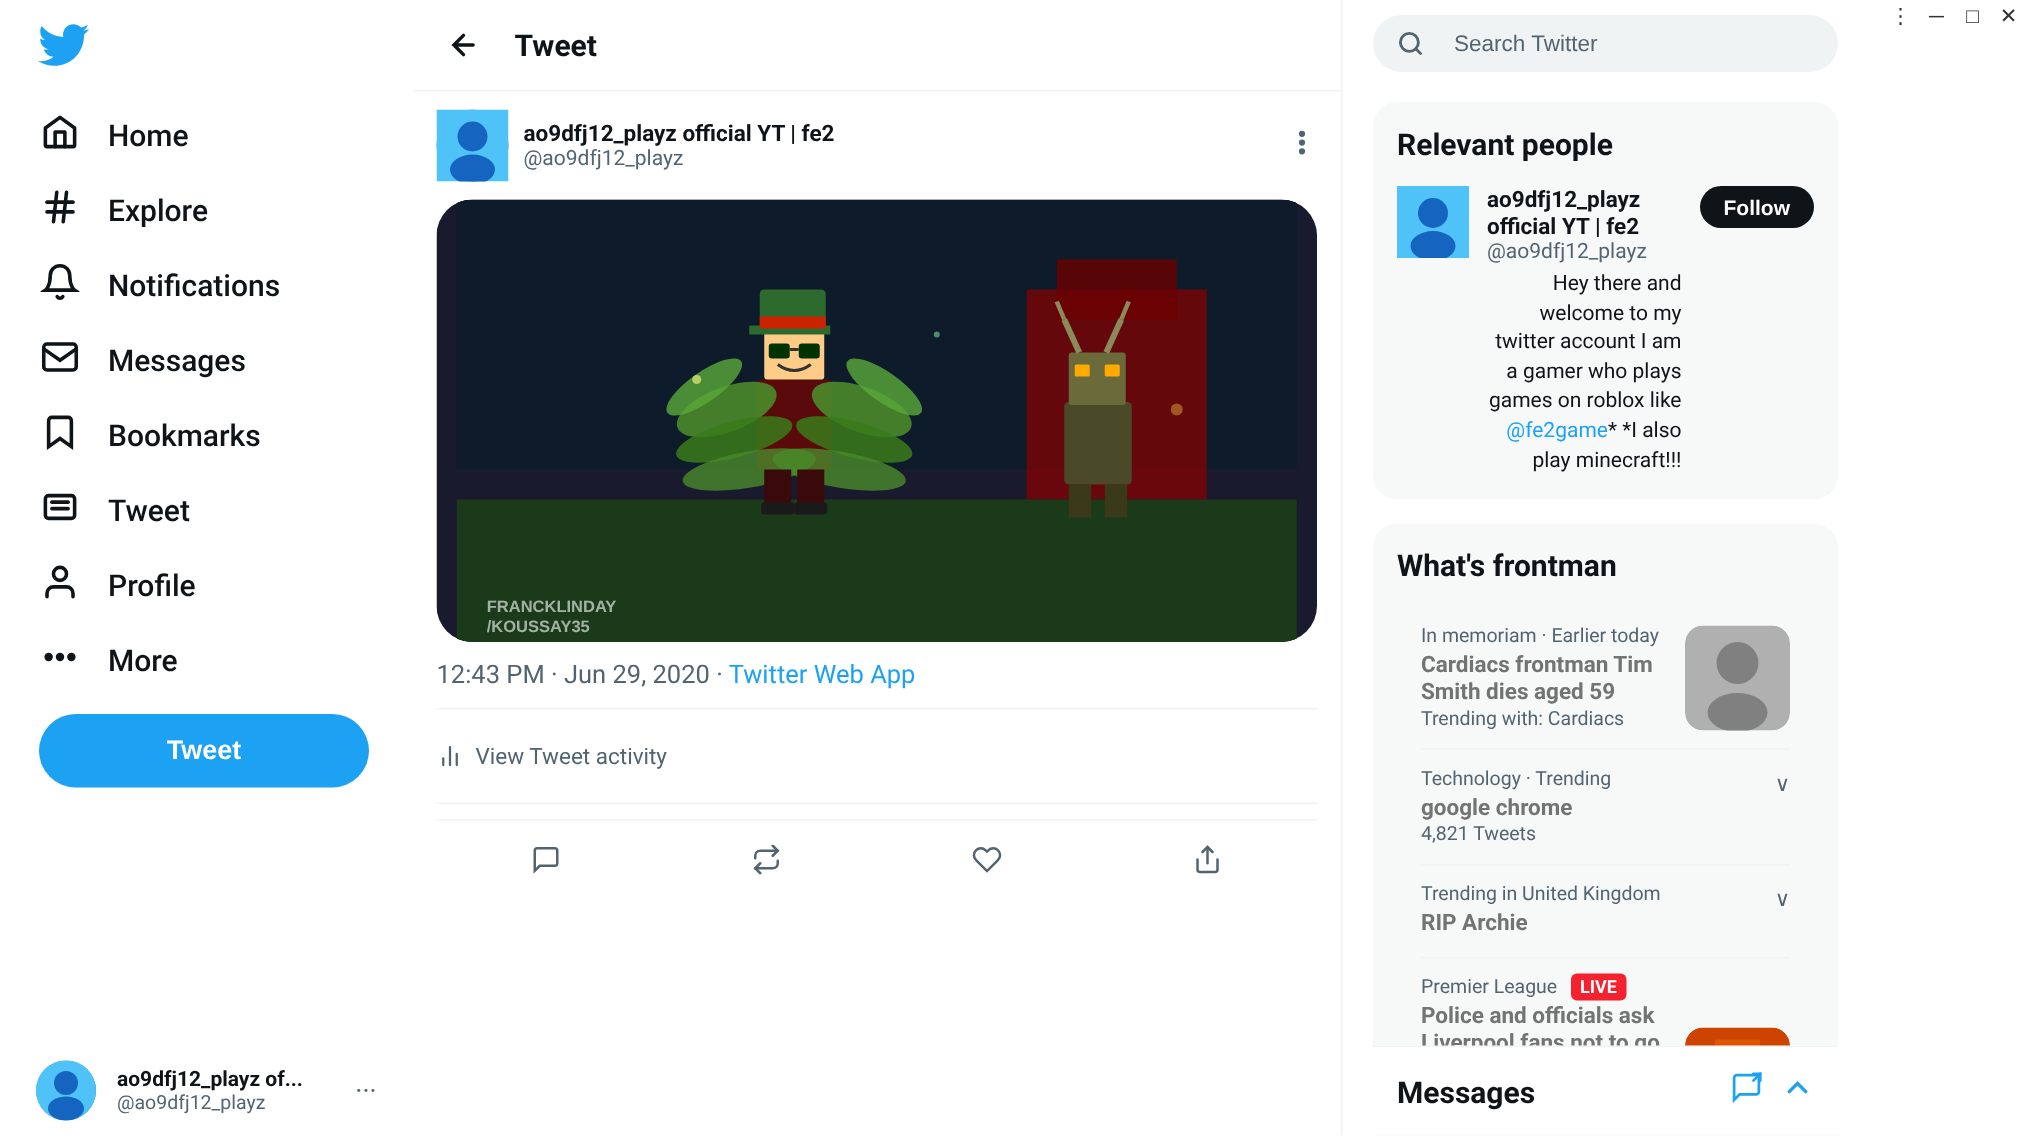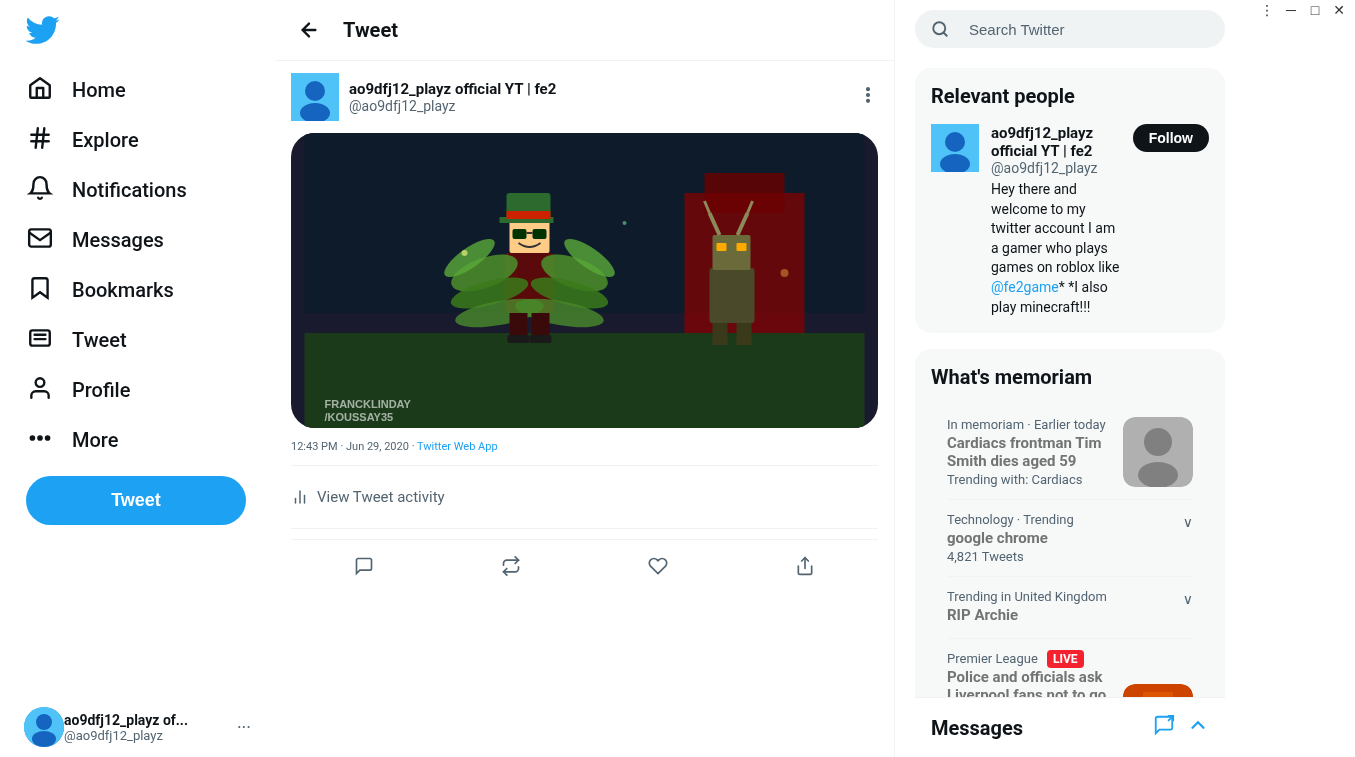--- a/index.html
+++ b/index.html
@@ -6,21 +6,21 @@
     body { font-family: -apple-system, BlinkMacSystemFont, "Segoe UI", Roboto, Helvetica, Arial, sans-serif; background: #fff; display: flex; height: 757px; overflow: hidden; }
 
     
     .sidebar { width: 275px; min-width: 275px; padding: 0 12px; display: flex; flex-direction: column; border-right: none; height: 757px; overflow-y: auto; }
     .sidebar-logo { padding: 8px 12px; margin-top: 4px; margin-bottom: 4px; }
     .sidebar-logo svg { width: 36px; height: 36px; fill: #1da1f2; }
     .nav-item { display: flex; align-items: flex-end; gap: 18px; padding: 10px 14px; border-radius: 30px; cursor: pointer; margin-bottom: 2px; }
     .nav-item .nav-icon { width: 28px; height: 28px; display: flex; align-items: center; justify-content: center; }
     .nav-item .nav-label { font-size: 20px; font-weight: 500; color: #0f1419; }
     .tweet-btn { background: #1da1f2; color: #fff; border: none; border-radius: 30px; padding: 14px 0; font-size: 18px; font-weight: 700; cursor: pointer; width: 220px; margin: 12px 14px; }
-    .sidebar-bottom { margin-top: auto; padding: 12px 0; display: flex; align-items: center; gap: 0; cursor: pointer; border-radius: 30px; padding: 10px 12px; }
+    .sidebar-bottom { margin-top: auto; padding: 12px 0; display: flex; align-items: center; gap: 14px; cursor: pointer; border-radius: 30px; padding: 10px 12px; }
     .sidebar-bottom-avatar { width: 40px; height: 40px; border-radius: 50%; background: linear-gradient(135deg, #4fc3f7, #1565c0); overflow: hidden; display: flex; align-items: center; justify-content: center; }
     .sidebar-bottom-info { flex: 1; }
     .sidebar-bottom-name { font-weight: 700; font-size: 14px; color: #0f1419; }
     .sidebar-bottom-handle { font-size: 13px; color: #536471; }
     .sidebar-bottom-chevron { color: #536471; font-size: 18px; }
 
     
     .main-content { flex: 1; border-right: 1px solid #eff3f4; height: 757px; overflow-y: auto; max-width: 620px; }
     .tweet-header { display: flex; align-items: center; gap: 16px; padding: 12px 16px; border-bottom: 1px solid #eff3f4; position: sticky; top: 0; background: rgba(255,255,255,0.85); backdrop-filter: blur(4px); z-index: 10; }
     .back-btn { cursor: pointer; color: #0f1419; font-size: 20px; display: flex; align-items: center; justify-content: center; width: 36px; height: 36px; border-radius: 50%; }
@@ -28,21 +28,21 @@
 
     
     .tweet-detail { padding: 12px 16px; }
     .tweet-author-row { display: flex; align-items: center; justify-content: space-between; margin-bottom: 12px; }
     .tweet-author-info { display: flex; align-items: center; gap: 10px; }
     .author-avatar { width: 48px; height: 48px; border-radius: 50%; background: linear-gradient(135deg, #4fc3f7, #1565c0); flex-shrink: 0; }
     .author-name { font-weight: 700; font-size: 15px; color: #0f1419; }
     .author-handle { font-size: 14px; color: #536471; }
     .tweet-more { color: #536471; cursor: pointer; font-size: 20px; }
     .tweet-image { width: 100%; border-radius: 24px; overflow: hidden; margin-bottom: 12px; }
-    .tweet-meta { font-size: 11px; color: #536471; margin-bottom: 12px; }
+    .tweet-meta { font-size: 17px; color: #536471; margin-bottom: 12px; }
     .tweet-meta a { color: #1da1f2; text-decoration: none; }
     .tweet-divider { border: none; border-top: 1px solid #eff3f4; margin: 10px 0; }
     .tweet-activity { display: flex; align-items: flex-start; gap: 8px; padding: 12px 0; cursor: pointer; color: #536471; font-size: 15px; }
     .tweet-actions { display: flex; justify-content: space-around; padding: 8px 0; border-top: 1px solid #eff3f4; }
     .action-btn { display: flex; align-items: center; gap: 6px; cursor: pointer; color: #536471; padding: 8px 12px; border-radius: 30px; font-size: 18px; }
 
     
     .right-sidebar { width: 350px; min-width: 350px; padding: 0 20px; height: 757px; overflow-y: auto; }
     .search-bar { margin: 10px 0 20px; }
     .search-container { display: flex; align-items: center; background: #eff3f4; border-radius: 30px; padding: 10px 16px; gap: 20px; }
@@ -50,21 +50,21 @@
     .search-container input::placeholder { color: #536471; }
 
     .section-card { background: #f7f9f9; border-radius: 16px; padding: 16px; margin-bottom: 16px; }
     .section-title { font-size: 20px; font-weight: 700; color: #0f1419; margin-bottom: 16px; }
 
     .relevant-person { display: flex; align-items: flex-start; gap: 12px; }
     .person-avatar { width: 48px; height: 48px; border-radius: 50%; background: linear-gradient(135deg, #4fc3f7, #1565c0); flex-shrink: 0; }
     .person-info { flex: 1; }
     .person-name { font-weight: 700; font-size: 15px; color: #0f1419; }
     .person-handle { font-size: 14px; color: #536471; margin-bottom: 4px; }
-    .person-bio { font-size: 14px; color: #0f1419; line-height: 1.4; }
+    .person-bio { font-size: 14px; color: #0f1419; line-height: 1.4; text-align: right; }
     .person-bio a { color: #1da1f2; text-decoration: none; }
     .follow-btn { background: #0f1419; color: #fff; border: none; border-radius: 30px; padding: 6px 16px; font-size: 14px; font-weight: 700; cursor: pointer; flex-shrink: 0; align-self: flex-start; }
 
     .whats-happening { margin-bottom: 16px; }
     .trend-item { padding: 12px 16px; border-radius: 12px; cursor: pointer; position: relative; }
     .trend-category { font-size: 13px; color: #536471; margin-bottom: 2px; }
     .trend-name { font-size: 15px; font-weight: 700; color: #737373; margin-bottom: 2px; }
     .trend-count { font-size: 13px; color: #536471; }
     .trend-image { width: 70px; height: 70px; border-radius: 12px; position: absolute; right: 16px; top: 50%; transform: translateY(-50%); overflow: hidden; }
     .trend-chevron { position: absolute; right: 16px; top: 14px; color: #536471; font-size: 14px; }
@@ -385,21 +385,21 @@
         <div class="person-handle">@ao9dfj12_playz</div>
         <div class="person-bio">
           <span>Hey there and welcome to my twitter account I am a gamer who plays games on roblox like </span><a href="#">@fe2game</a><span>* *I also play minecraft!!!</span>
         </div>
       </div>
       <button class="follow-btn">Follow</button>
     </div>
   </div>
 
   <div class="section-card whats-happening">
-    <div class="section-title">What's memoriam</div>
+    <div class="section-title">What's frontman</div>
 
     <div class="trend-item" style="padding-right: 90px;">
       <div class="trend-category">
         <span>In memoriam · Earlier today</span>
       </div>
       <div class="trend-name">Cardiacs frontman Tim Smith dies aged 59</div>
       <div class="trend-count">
         <span>Trending with: Cardiacs</span>
       </div>
       <div class="trend-image">

